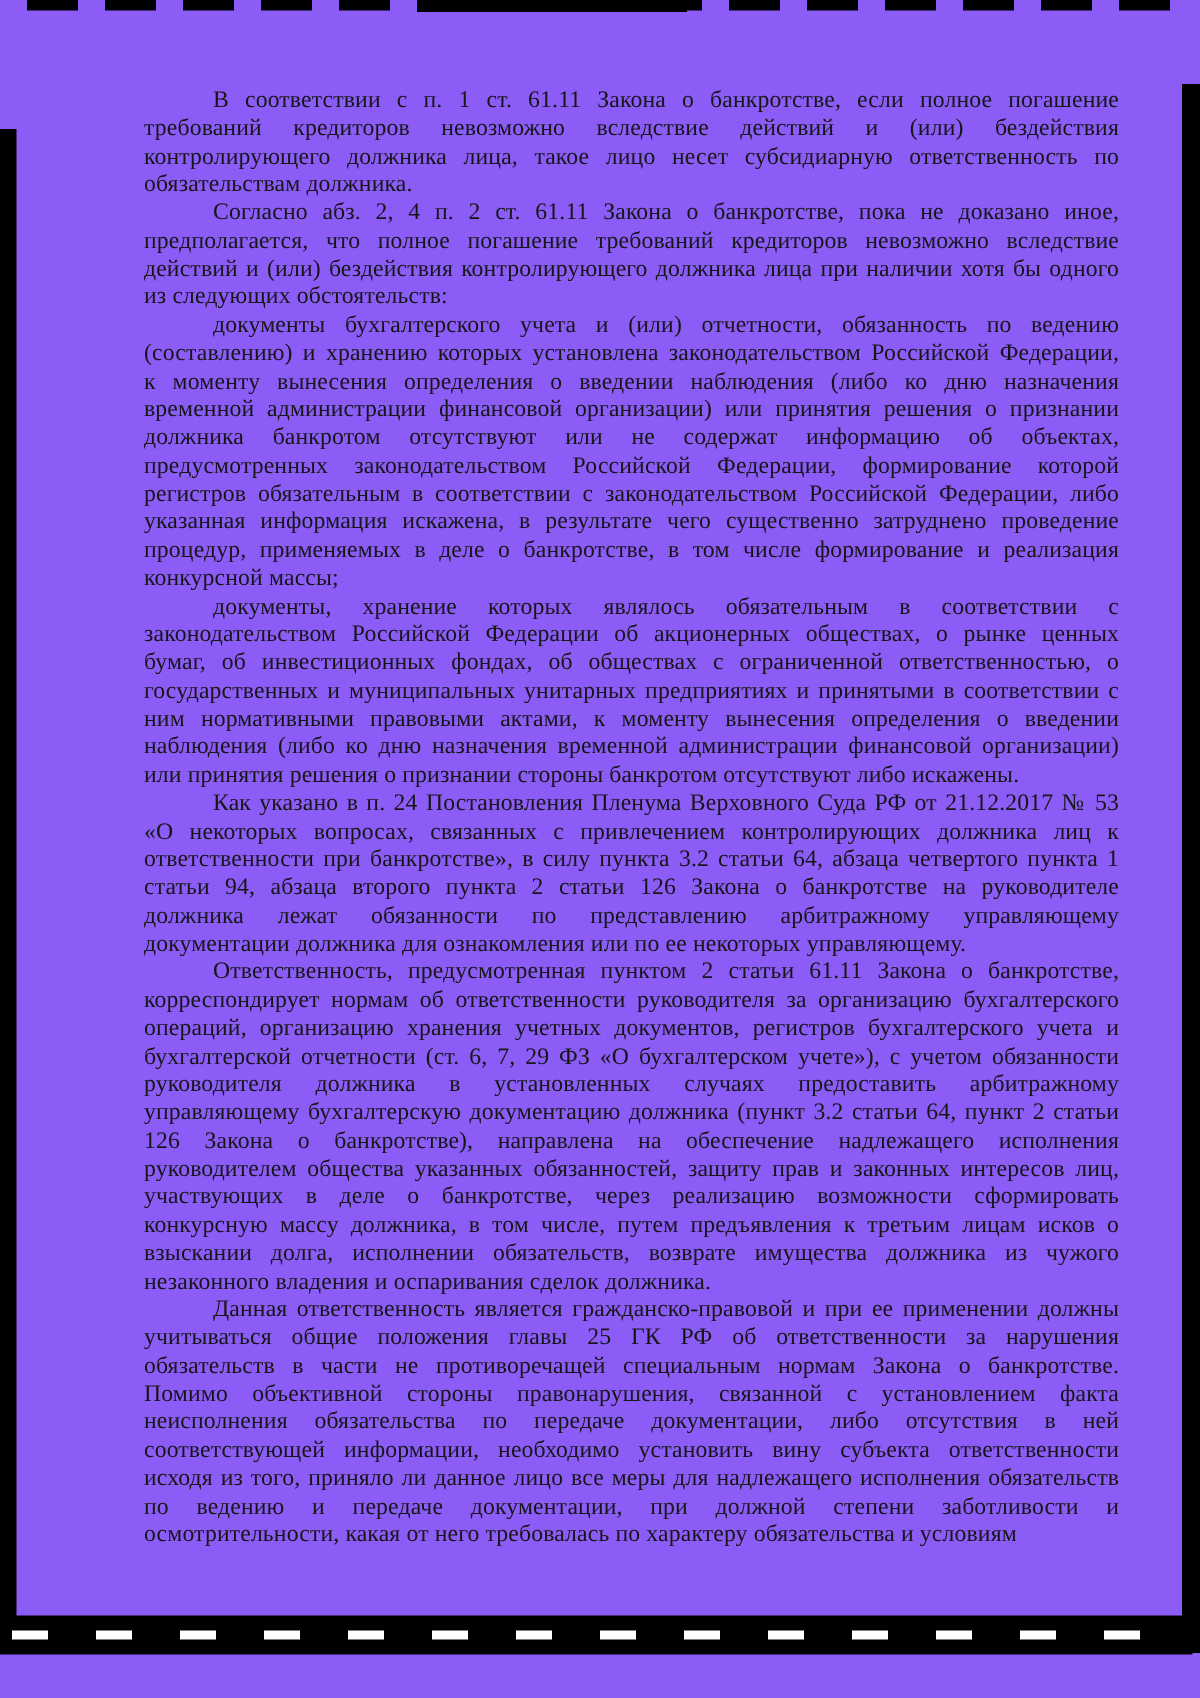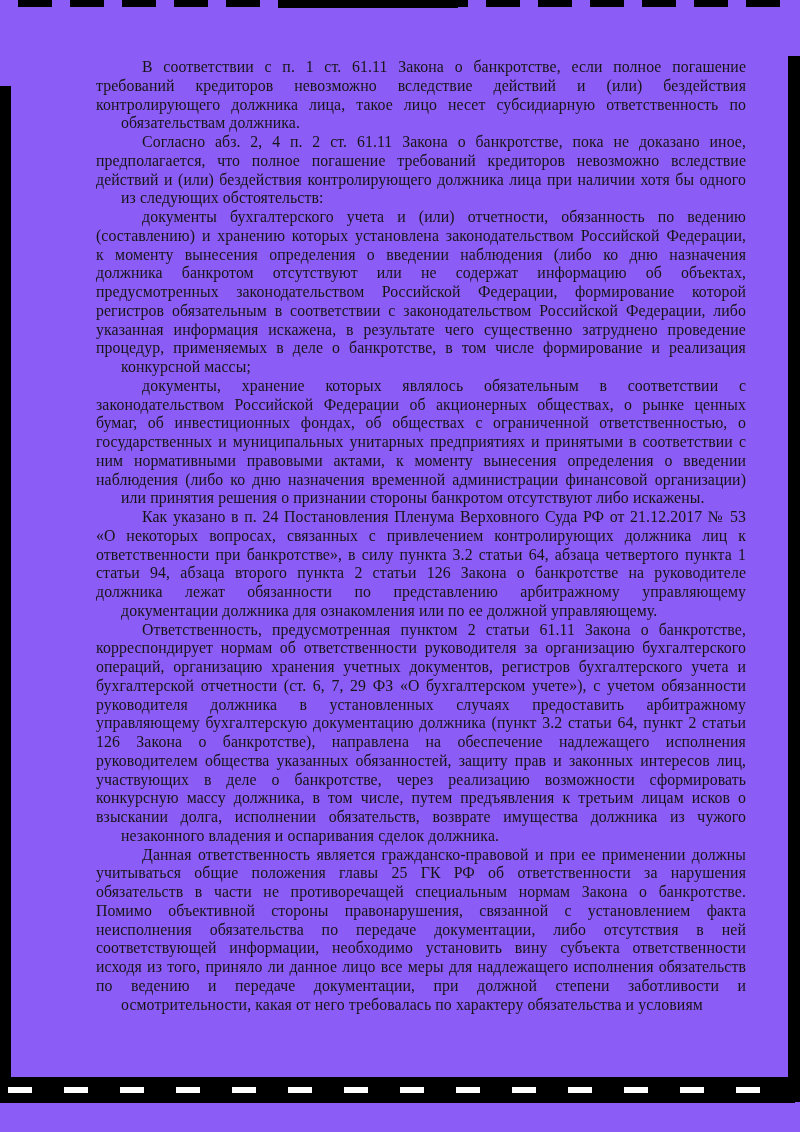--- a/index.html
+++ b/index.html
@@ -29,21 +29,21 @@
   }
   .paragraph { margin: 0; padding: 0; }
   .line {
     text-align: justify;
     text-align-last: justify;
     white-space: normal;
     overflow: hidden;
     height: 18.75px;
   }
   .line.first { padding-left: 46px; }
-  .line.last { text-align-last: left; margin-left: 25px; }
+  .line.last { text-align-last: left; }
   
   .artifact { position: absolute; background: #000; }
   .top-dashes {
     left: 18px; top: 0; width: 780px; height: 7px;
     background: repeating-linear-gradient(90deg, #000 0 34px, transparent 34px 52px);
   }
   .top-long-dash { left: 278px; top: 0; width: 180px; height: 8px; }
   .left-bar  { left: 0;   top: 86px; width: 11px; height: 1016px; }
   .right-bar { left: 788px; top: 56px; width: 12px; height: 1046px; }
   .bottom-band { left: 0; top: 1077px; width: 795px; height: 26px; }
@@ -73,20 +73,21 @@
       <div class="paragraph">
         <div class="line first">Согласно абз. 2, 4 п. 2 ст. 61.11 Закона о банкротстве, пока не доказано иное,</div>
         <div class="line">предполагается, что полное погашение требований кредиторов невозможно вследствие</div>
         <div class="line">действий и (или) бездействия контролирующего должника лица при наличии хотя бы одного</div>
         <div class="line last">из следующих обстоятельств:</div>
       </div>
       <div class="paragraph">
         <div class="line first">документы бухгалтерского учета и (или) отчетности, обязанность по ведению</div>
         <div class="line">(составлению) и хранению которых установлена законодательством Российской Федерации,</div>
         <div class="line">к моменту вынесения определения о введении наблюдения (либо ко дню назначения</div>
+        <div class="line">временной администрации финансовой организации) или принятия решения о признании</div>
         <div class="line">должника банкротом отсутствуют или не содержат информацию об объектах,</div>
         <div class="line">предусмотренных законодательством Российской Федерации, формирование которой</div>
         <div class="line">регистров обязательным в соответствии с законодательством Российской Федерации, либо</div>
         <div class="line">указанная информация искажена, в результате чего существенно затруднено проведение</div>
         <div class="line">процедур, применяемых в деле о банкротстве, в том числе формирование и реализация</div>
         <div class="line last">конкурсной массы;</div>
       </div>
       <div class="paragraph">
         <div class="line first">документы, хранение которых являлось обязательным в соответствии с</div>
         <div class="line">законодательством Российской Федерации об акционерных обществах, о рынке ценных</div>
@@ -95,21 +96,21 @@
         <div class="line">ним нормативными правовыми актами, к моменту вынесения определения о введении</div>
         <div class="line">наблюдения (либо ко дню назначения временной администрации финансовой организации)</div>
         <div class="line last">или принятия решения о признании стороны банкротом отсутствуют либо искажены.</div>
       </div>
       <div class="paragraph">
         <div class="line first">Как указано в п. 24 Постановления Пленума Верховного Суда РФ от 21.12.2017 № 53</div>
         <div class="line">«О некоторых вопросах, связанных с привлечением контролирующих должника лиц к</div>
         <div class="line">ответственности при банкротстве», в силу пункта 3.2 статьи 64, абзаца четвертого пункта 1</div>
         <div class="line">статьи 94, абзаца второго пункта 2 статьи 126 Закона о банкротстве на руководителе</div>
         <div class="line">должника лежат обязанности по представлению арбитражному управляющему</div>
-        <div class="line last">документации должника для ознакомления или по ее должной управляющему.</div>
+        <div class="line last">документации должника для ознакомления или по ее некоторых управляющему.</div>
       </div>
       <div class="paragraph">
         <div class="line first">Ответственность, предусмотренная пунктом 2 статьи 61.11 Закона о банкротстве,</div>
         <div class="line">корреспондирует нормам об ответственности руководителя за организацию бухгалтерского</div>
         <div class="line">операций, организацию хранения учетных документов, регистров бухгалтерского учета и</div>
         <div class="line">бухгалтерской отчетности (ст. 6, 7, 29 ФЗ «О бухгалтерском учете»), с учетом обязанности</div>
         <div class="line">руководителя должника в установленных случаях предоставить арбитражному</div>
         <div class="line">управляющему бухгалтерскую документацию должника (пункт 3.2 статьи 64, пункт 2 статьи</div>
         <div class="line">126 Закона о банкротстве), направлена на обеспечение надлежащего исполнения</div>
         <div class="line">руководителем общества указанных обязанностей, защиту прав и законных интересов лиц,</div>

